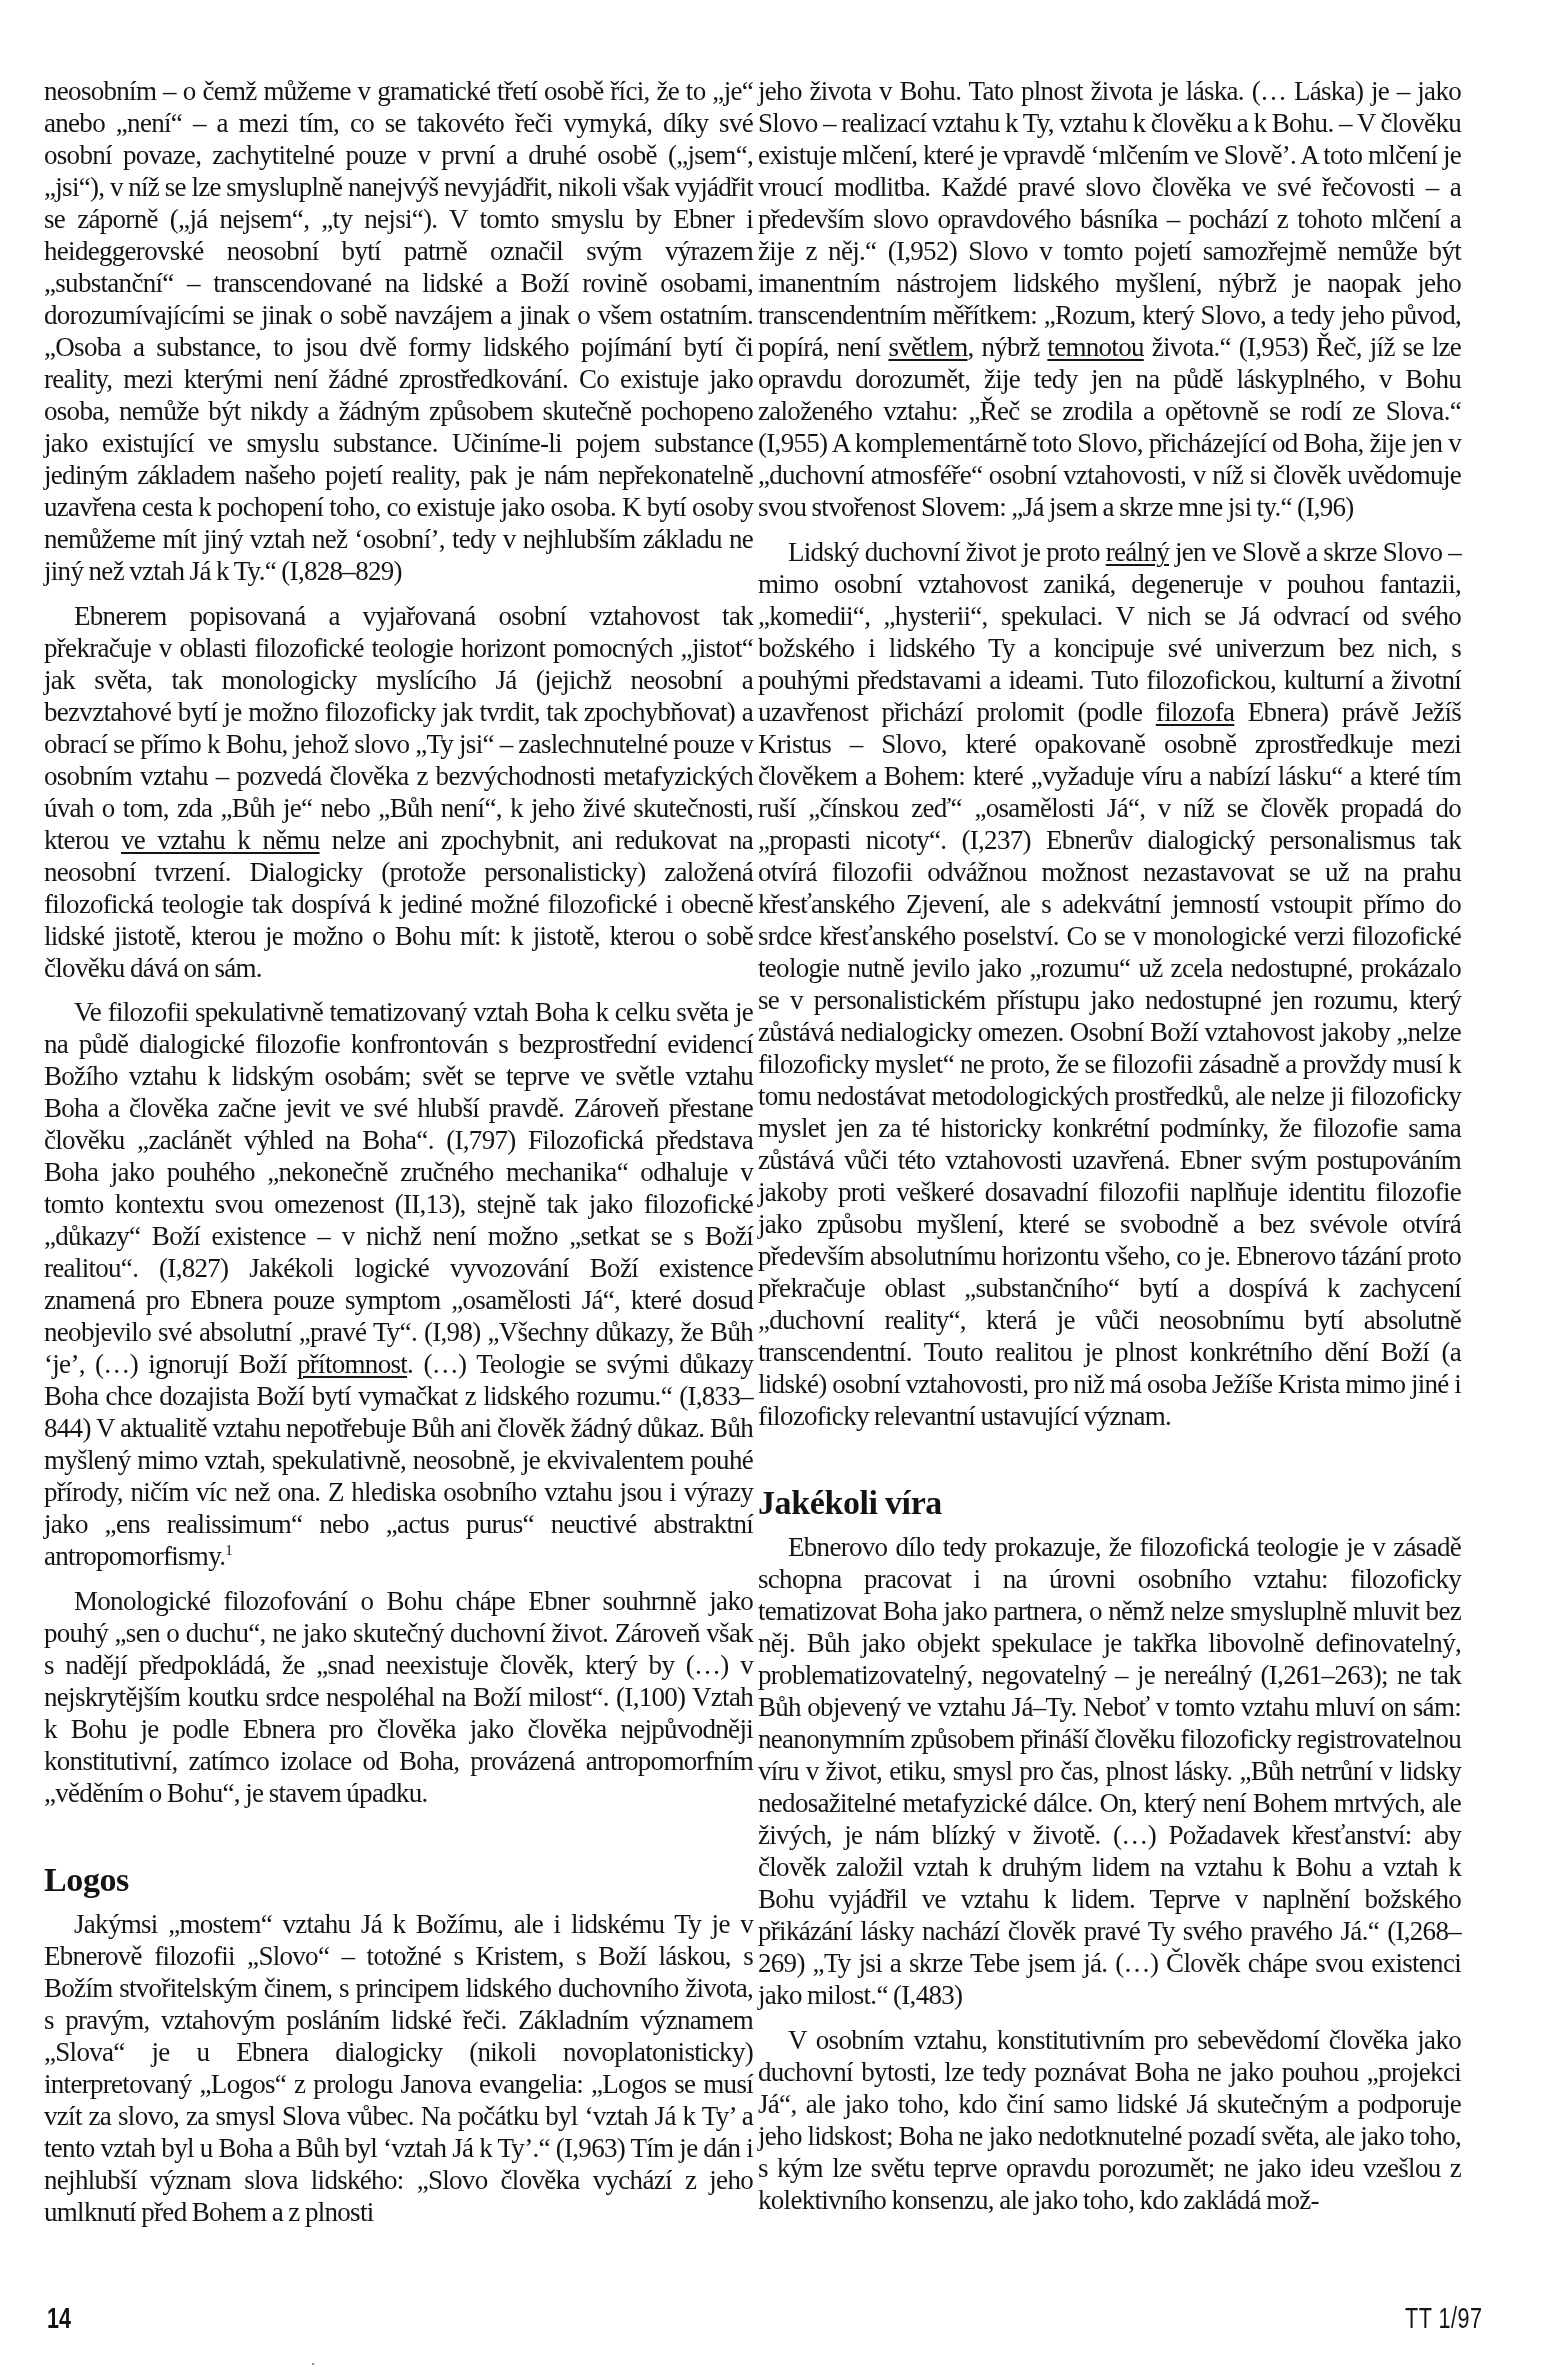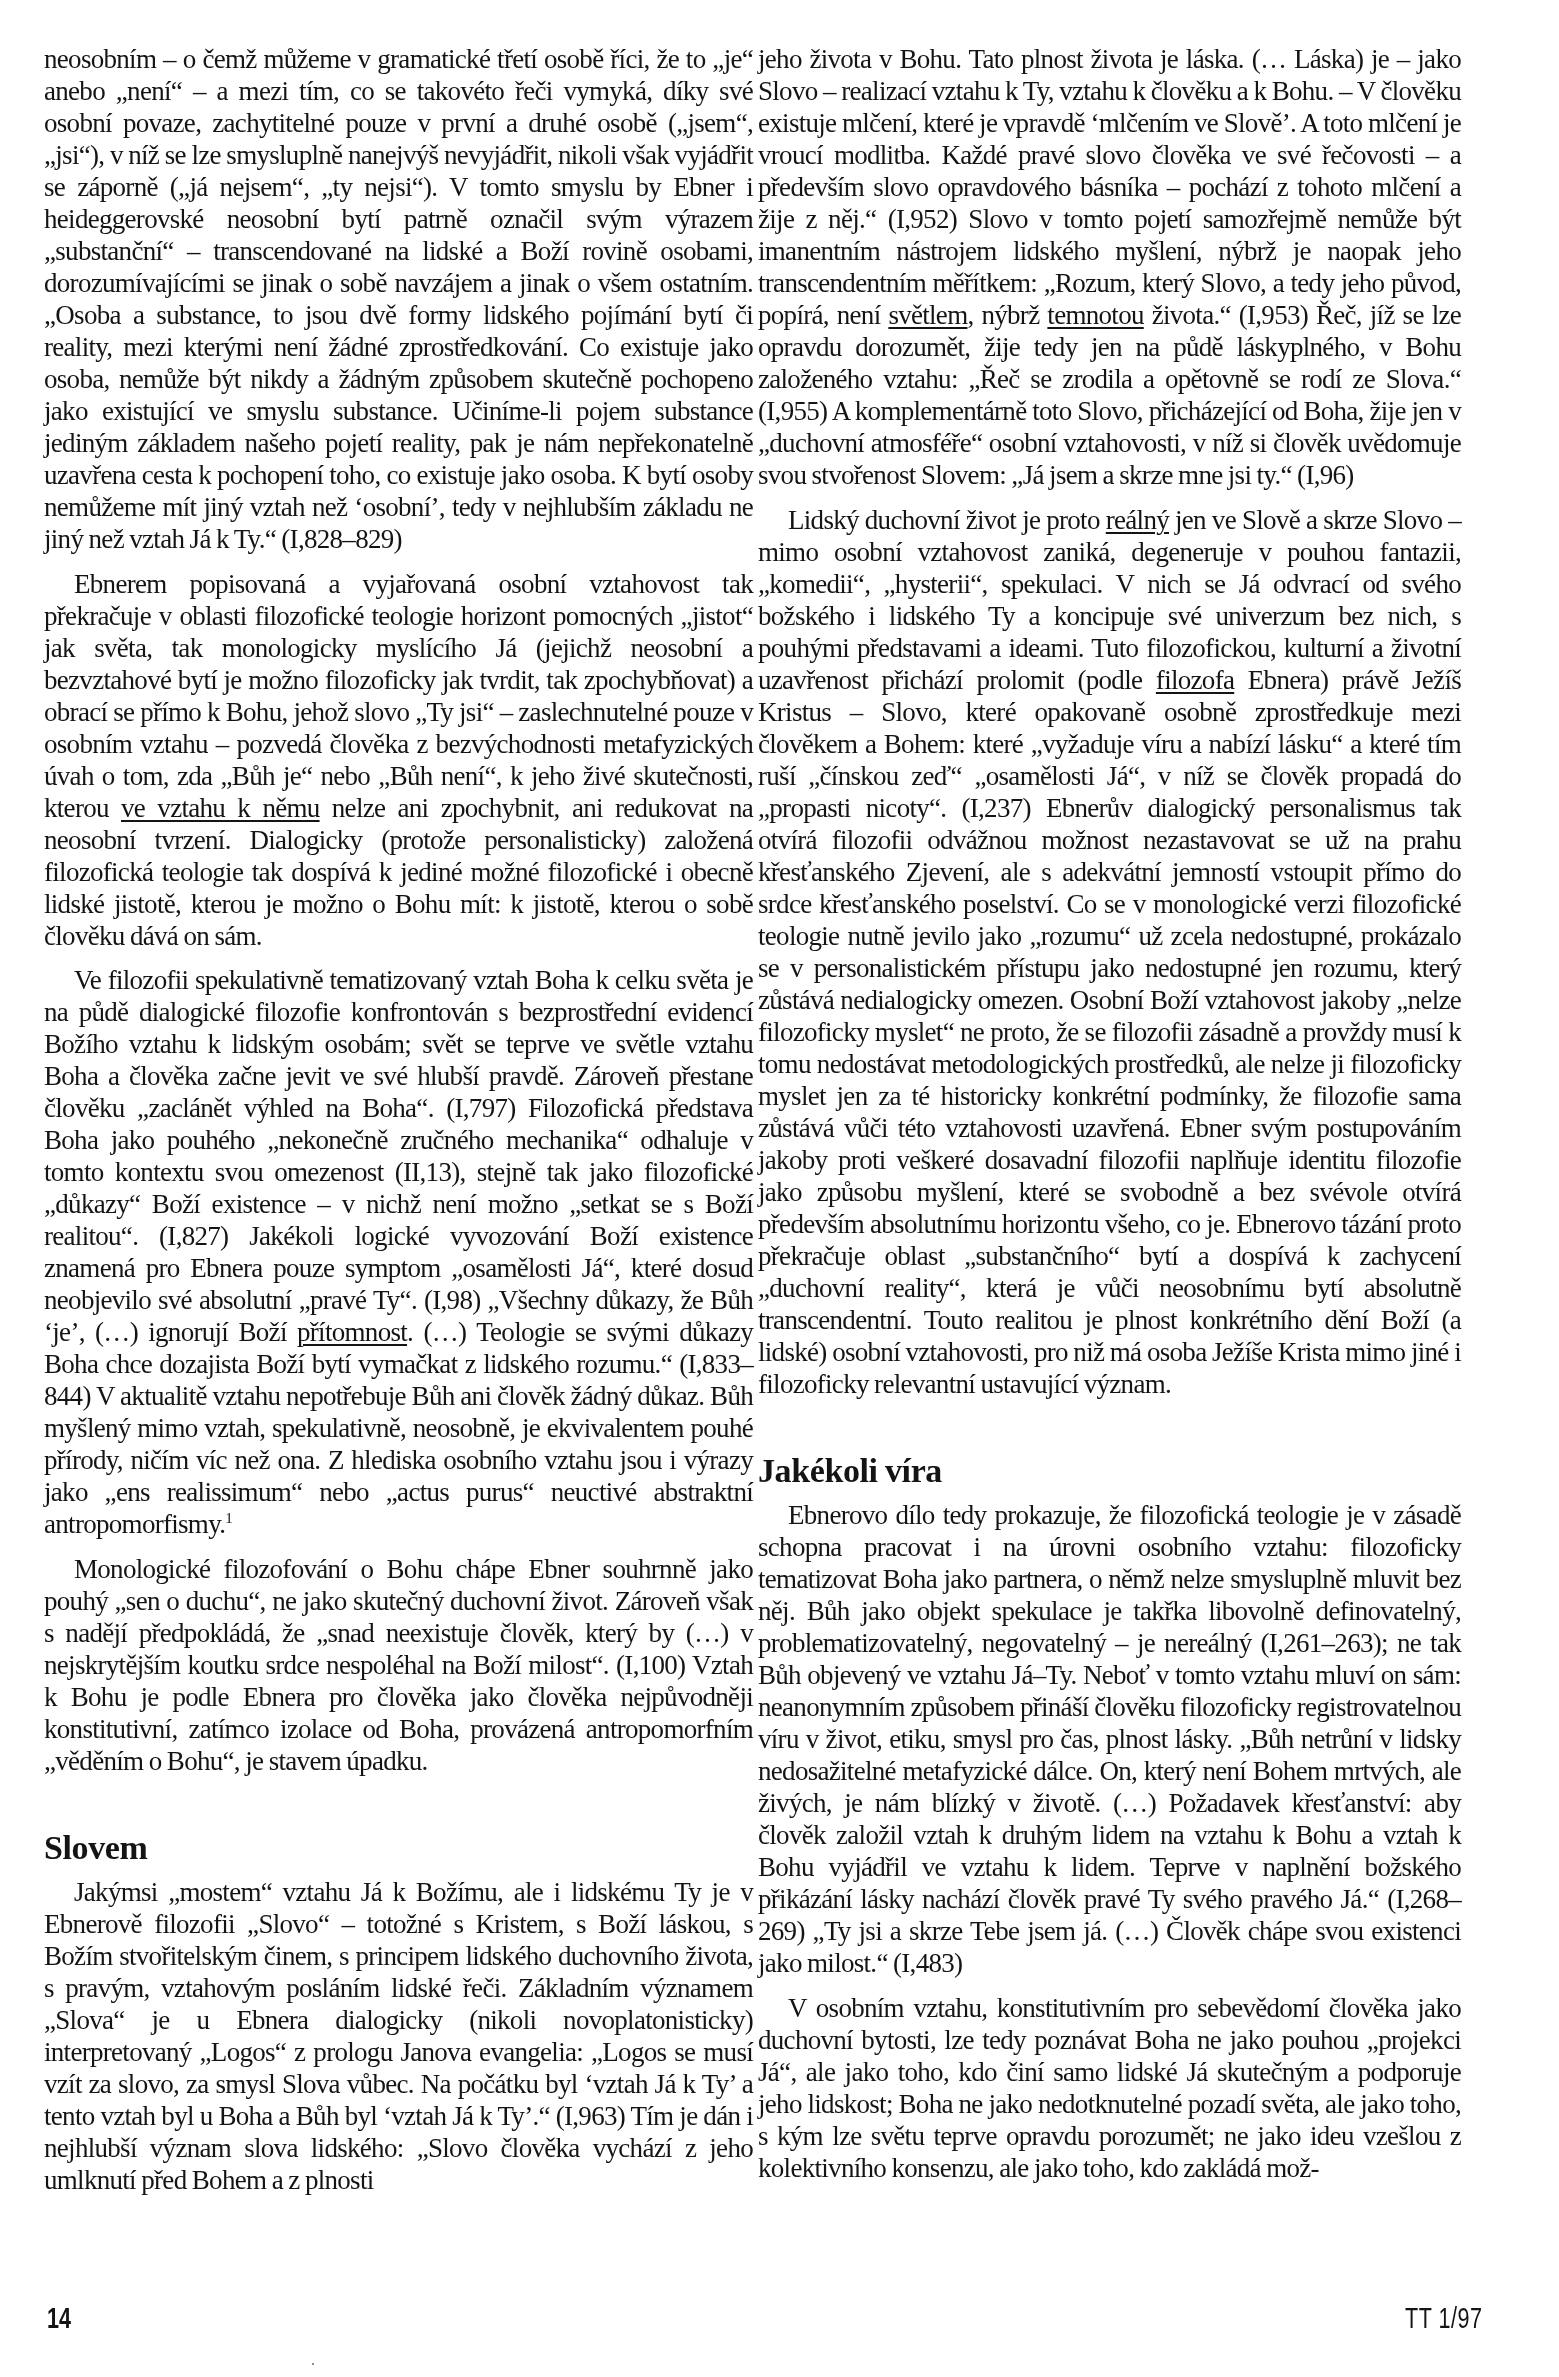--- a/index.html
+++ b/index.html
@@ -13,21 +13,21 @@
     position: absolute; top: 43px;
     font-size: 27px; line-height: 32px;
     text-align: justify; hyphens: manual;
     letter-spacing: -0.7px; word-spacing: -0.7px;
     font-stretch: condensed;
   }
   .col-left { left: 44px; width: 709px; }
   .col-right { left: 758px; width: 703px; }
   .col p { margin: 0; text-indent: 0; }
   .col p.indent { text-indent: 30px; margin-top: 12.6px; }
-  .col p.cont { text-indent: 0; }
+  .col p.cont { text-indent: 0; margin-top: 32px; }
   .col h2 {
     font-family: "Liberation Serif", "DejaVu Serif", serif;
     font-weight: bold; font-size: 34px; line-height: 37px;
     margin: 52px 0 10.4px 0; letter-spacing: -0.4px;
   }
   .col h2 + p.indent { margin-top: 3px; }
   u { text-decoration: underline; text-decoration-thickness: 1.5px; text-underline-offset: 3px; }
   sup { font-size: 15px; line-height: 0; vertical-align: super; }
   .footer {
     position: absolute; top: 2301px;
@@ -41,21 +41,21 @@
 </style>
 </head>
 <body>
 
 <div class="page">
   <div class="col col-left">
       <p class="cont"><span>neosobním – o čemž můžeme v gramatické třetí osobě říci, že to „je“ anebo „není“ – a mezi tím, co se takovéto řeči vymyká, díky své osobní povaze, zachytitelné pouze v první a druhé osobě („jsem“, „jsi“), v níž se lze smysluplně nanejvýš nevyjádřit, nikoli však vyjádřit se záporně („já nejsem“, „ty nejsi“). V tomto smyslu by Ebner i heideggerovské neosobní bytí patrně označil svým výrazem „substanční“ – transcendované na lidské a Boží rovině osobami, dorozumívajícími se jinak o sobě navzájem a jinak o všem ostatním. „Osoba a substance, to jsou dvě formy lidského pojímání bytí či reality, mezi kterými není žádné zprostředkování. Co existuje jako osoba, nemůže být nikdy a žádným způsobem skutečně pochopeno jako existující ve smyslu substance. Učiníme-li pojem substance jediným základem našeho pojetí reality, pak je nám nepřekonatelně uzavřena cesta k pochopení toho, co existuje jako osoba. K bytí osoby nemůžeme mít jiný vztah než ‘osobní’, tedy v nejhlubším základu ne jiný než vztah Já k Ty.“ (I,828–829)</span></p>
       <p class="indent"><span>Ebnerem popisovaná a vyjařovaná osobní vztahovost tak překračuje v oblasti filozofické teologie horizont pomocných „jistot“ jak světa, tak monologicky myslícího Já (jejichž neosobní a bezvztahové bytí je možno filozoficky jak tvrdit, tak zpochybňovat) a obrací se přímo k Bohu, jehož slovo „Ty jsi“ – zaslechnutelné pouze v osobním vztahu – pozvedá člověka z bezvýchodnosti metafyzických úvah o tom, zda „Bůh je“ nebo „Bůh není“, k jeho živé skutečnosti, kterou </span><u>ve vztahu k němu</u><span> nelze ani zpochybnit, ani redukovat na neosobní tvrzení. Dialogicky (protože personalisticky) založená filozofická teologie tak dospívá k jediné možné filozofické i obecně lidské jistotě, kterou je možno o Bohu mít: k jistotě, kterou o sobě člověku dává on sám.</span></p>
       <p class="indent"><span>Ve filozofii spekulativně tematizovaný vztah Boha k celku světa je na půdě dialogické filozofie konfrontován s bezprostřední evidencí Božího vztahu k lidským osobám; svět se teprve ve světle vztahu Boha a člověka začne jevit ve své hlubší pravdě. Zároveň přestane člověku „zaclánět výhled na Boha“. (I,797) Filozofická představa Boha jako pouhého „nekonečně zručného mechanika“ odhaluje v tomto kontextu svou omezenost (II,13), stejně tak jako filozofické „důkazy“ Boží existence – v nichž není možno „setkat se s Boží realitou“. (I,827) Jakékoli logické vyvozování Boží existence znamená pro Ebnera pouze symptom „osamělosti Já“, které dosud neobjevilo své absolutní „pravé Ty“. (I,98) „Všechny důkazy, že Bůh ‘je’, (…) ignorují Boží </span><u>přítomnost</u><span>. (…) Teologie se svými důkazy Boha chce dozajista Boží bytí vymačkat z lidského rozumu.“ (I,833–844) V aktualitě vztahu nepotřebuje Bůh ani člověk žádný důkaz. Bůh myšlený mimo vztah, spekulativně, neosobně, je ekvivalentem pouhé přírody, ničím víc než ona. Z hlediska osobního vztahu jsou i výrazy jako „ens realissimum“ nebo „actus purus“ neuctivé abstraktní antropomorfismy.</span><sup>1</sup></p>
       <p class="indent"><span>Monologické filozofování o Bohu chápe Ebner souhrnně jako pouhý „sen o duchu“, ne jako skutečný duchovní život. Zároveň však s nadějí předpokládá, že „snad neexistuje člověk, který by (…) v nejskrytějším koutku srdce nespoléhal na Boží milost“. (I,100) Vztah k Bohu je podle Ebnera pro člověka jako člověka nejpůvodněji konstitutivní, zatímco izolace od Boha, provázená antropomorfním „věděním o Bohu“, je stavem úpadku.</span></p>
-      <h2>Slovem</h2>
+      <h2>Logos</h2>
       <p class="indent"><span>Jakýmsi „mostem“ vztahu Já k Božímu, ale i lidskému Ty je v Ebnerově filozofii „Slovo“ – totožné s Kristem, s Boží láskou, s Božím stvořitelským činem, s principem lidského duchovního života, s pravým, vztahovým posláním lidské řeči. Základním významem „Slova“ je u Ebnera dialogicky (nikoli novoplatonisticky) interpretovaný „Logos“ z prologu Janova evangelia: „Logos se musí vzít za slovo, za smysl Slova vůbec. Na počátku byl ‘vztah Já k Ty’ a tento vztah byl u Boha a Bůh byl ‘vztah Já k Ty’.“ (I,963) Tím je dán i nejhlubší význam slova lidského: „Slovo člověka vychází z jeho umlknutí před Bohem a z plnosti</span></p>
     </div>
   <div class="col col-right">
       <p class="cont"><span>jeho života v Bohu. Tato plnost života je láska. (… Láska) je – jako Slovo – realizací vztahu k Ty, vztahu k člověku a k Bohu. – V člověku existuje mlčení, které je vpravdě ‘mlčením ve Slově’. A toto mlčení je vroucí modlitba. Každé pravé slovo člověka ve své řečovosti – a především slovo opravdového básníka – pochází z tohoto mlčení a žije z něj.“ (I,952) Slovo v tomto pojetí samozřejmě nemůže být imanentním nástrojem lidského myšlení, nýbrž je naopak jeho transcendentním měřítkem: „Rozum, který Slovo, a tedy jeho původ, popírá, není </span><u>světlem</u><span>, nýbrž </span><u>temnotou</u><span> života.“ (I,953) Řeč, jíž se lze opravdu dorozumět, žije tedy jen na půdě láskyplného, v Bohu založeného vztahu: „Řeč se zrodila a opětovně se rodí ze Slova.“ (I,955) A komplementárně toto Slovo, přicházející od Boha, žije jen v „duchovní atmosféře“ osobní vztahovosti, v níž si člověk uvědomuje svou stvořenost Slovem: „Já jsem a skrze mne jsi ty.“ (I,96)</span></p>
       <p class="indent"><span>Lidský duchovní život je proto </span><u>reálný</u><span> jen ve Slově a skrze Slovo – mimo osobní vztahovost zaniká, degeneruje v pouhou fantazii, „komedii“, „hysterii“, spekulaci. V nich se Já odvrací od svého božského i lidského Ty a koncipuje své univerzum bez nich, s pouhými představami a ideami. Tuto filozofickou, kulturní a životní uzavřenost přichází prolomit (podle </span><u>filozofa</u><span> Ebnera) právě Ježíš Kristus – Slovo, které opakovaně osobně zprostředkuje mezi člověkem a Bohem: které „vyžaduje víru a nabízí lásku“ a které tím ruší „čínskou zeď“ „osamělosti Já“, v níž se člověk propadá do „propasti nicoty“. (I,237) Ebnerův dialogický personalismus tak otvírá filozofii odvážnou možnost nezastavovat se už na prahu křesťanského Zjevení, ale s adekvátní jemností vstoupit přímo do srdce křesťanského poselství. Co se v monologické verzi filozofické teologie nutně jevilo jako „rozumu“ už zcela nedostupné, prokázalo se v personalistickém přístupu jako nedostupné jen rozumu, který zůstává nedialogicky omezen. Osobní Boží vztahovost jakoby „nelze filozoficky myslet“ ne proto, že se filozofii zásadně a provždy musí k tomu nedostávat metodologických prostředků, ale nelze ji filozoficky myslet jen za té historicky konkrétní podmínky, že filozofie sama zůstává vůči této vztahovosti uzavřená. Ebner svým postupováním jakoby proti veškeré dosavadní filozofii naplňuje identitu filozofie jako způsobu myšlení, které se svobodně a bez svévole otvírá především absolutnímu horizontu všeho, co je. Ebnerovo tázání proto překračuje oblast „substančního“ bytí a dospívá k zachycení „duchovní reality“, která je vůči neosobnímu bytí absolutně transcendentní. Touto realitou je plnost konkrétního dění Boží (a lidské) osobní vztahovosti, pro niž má osoba Ježíše Krista mimo jiné i filozoficky relevantní ustavující význam.</span></p>
       <h2>Jakékoli víra</h2>
       <p class="indent"><span>Ebnerovo dílo tedy prokazuje, že filozofická teologie je v zásadě schopna pracovat i na úrovni osobního vztahu: filozoficky tematizovat Boha jako partnera, o němž nelze smysluplně mluvit bez něj. Bůh jako objekt spekulace je takřka libovolně definovatelný, problematizovatelný, negovatelný – je nereálný (I,261–263); ne tak Bůh objevený ve vztahu Já–Ty. Neboť v tomto vztahu mluví on sám: neanonymním způsobem přináší člověku filozoficky registrovatelnou víru v život, etiku, smysl pro čas, plnost lásky. „Bůh netrůní v lidsky nedosažitelné metafyzické dálce. On, který není Bohem mrtvých, ale živých, je nám blízký v životě. (…) Požadavek křesťanství: aby člověk založil vztah k druhým lidem na vztahu k Bohu a vztah k Bohu vyjádřil ve vztahu k lidem. Teprve v naplnění božského přikázání lásky nachází člověk pravé Ty svého pravého Já.“ (I,268–269) „Ty jsi a skrze Tebe jsem já. (…) Člověk chápe svou existenci jako milost.“ (I,483)</span></p>
       <p class="indent"><span>V osobním vztahu, konstitutivním pro sebevědomí člověka jako duchovní bytosti, lze tedy poznávat Boha ne jako pouhou „projekci Já“, ale jako toho, kdo činí samo lidské Já skutečným a podporuje jeho lidskost; Boha ne jako nedotknutelné pozadí světa, ale jako toho, s kým lze světu teprve opravdu porozumět; ne jako ideu vzešlou z kolektivního konsenzu, ale jako toho, kdo zakládá mož-</span></p>
     </div>
 

